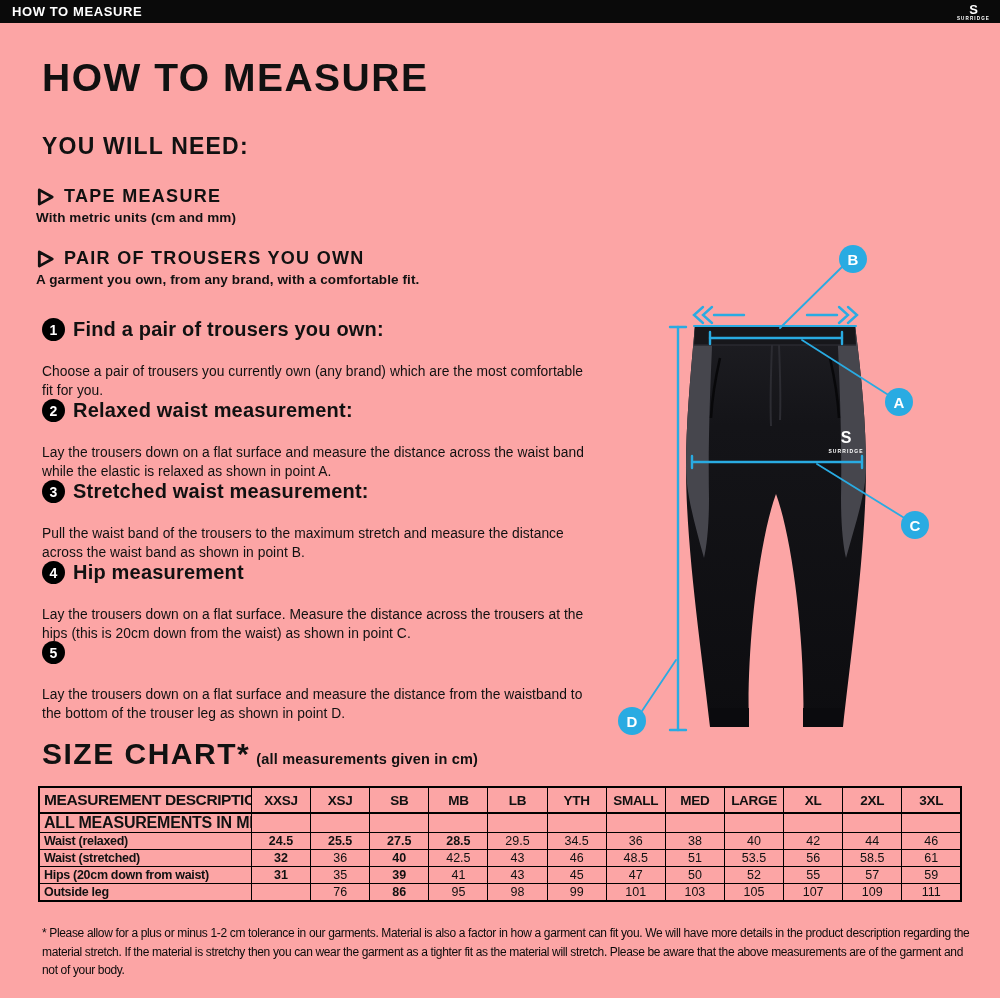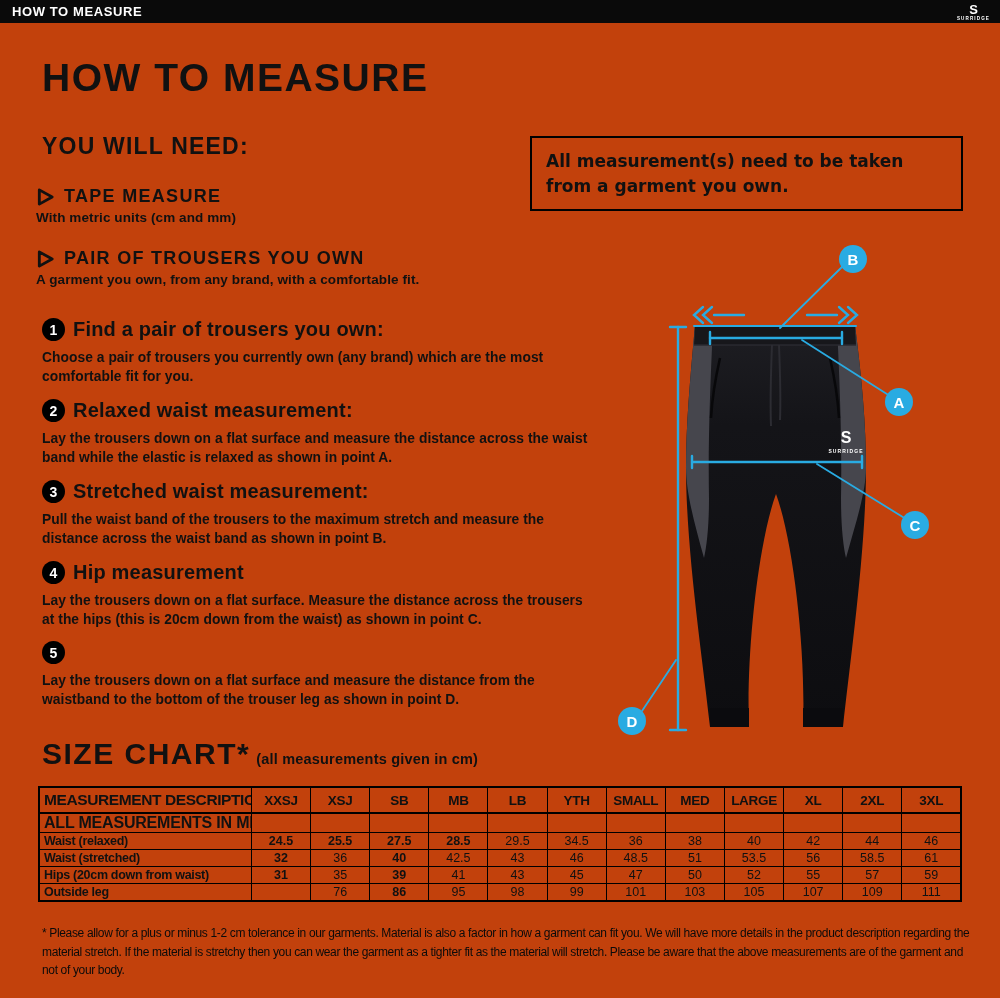--- a/index.html
+++ b/index.html
@@ -1,18 +1,18 @@
 <!DOCTYPE html>
 <html><head>
 <meta charset="utf-8">
 <style>
   * { margin:0; padding:0; box-sizing:border-box; }
   html,body { background:#fff; }
   .page {
-    position:relative; width:1000px; height:998px; background:#c2410c;
+    position:relative; width:1000px; height:998px; background:#fca5a5;
     font-family:"Liberation Sans", sans-serif; color:#111; overflow:hidden;
   }
   
   .topbar {
     position:absolute; left:0; top:0; width:1000px; height:23px;
     background:#0a0a0a; color:#fff; display:flex; align-items:center;
     padding:0 10px 0 12px;
   }
   .topbar-title { font-size:13px; font-weight:700; letter-spacing:.6px; }
   .topbar-logo { margin-left:auto; display:flex; flex-direction:column; align-items:center; line-height:1; padding-top:1px;}
@@ -38,21 +38,21 @@
   }
   
   .step { position:absolute; left:42px; width:560px; }
   .step-head { display:flex; align-items:center; gap:8px; }
   .step-num {
     width:23px; height:23px; border-radius:50%; background:#000; color:#fff;
     display:inline-flex; align-items:center; justify-content:center;
     font-size:14px; font-weight:700; flex:0 0 auto;
   }
   .step-title { font-size:20px; font-weight:700; letter-spacing:.2px; }
-  .step-body { font-size:13.8px; font-weight:700; line-height:1.4; margin-top:7px; width:552px; letter-spacing:.05px;}
+  .step-body { font-size:13.8px; font-weight:400; line-height:1.4; margin-top:21px; width:552px; letter-spacing:.05px;}
   
   .diagram { position:absolute; left:610px; top:240px; width:360px; height:525px; }
   
   .sc-head { position:absolute; left:42px; top:737px; }
   .sc-title { font-size:30px; font-weight:800; letter-spacing:1.5px; }
   .sc-sub { font-size:14.5px; font-weight:700; margin-left:6px; letter-spacing:.2px;}
   table.sizes {
     position:absolute; left:38px; top:786px; width:924px;
     border-collapse:collapse; table-layout:fixed; border:2px solid #000;
   }
@@ -102,21 +102,20 @@
   <div class="need" style="top:248px;">
     <div class="need-row">
       <svg class="tri" viewBox="0 0 20 20">
         <path d="M3.5 2.5 L17 10 L3.5 17.5 Z" fill="none" stroke="#111" stroke-width="3" stroke-linejoin="round"></path>
       </svg>
       <span class="need-title">PAIR OF TROUSERS YOU OWN</span>
     </div>
     <div class="need-sub">A garment you own, from any brand, with a comfortable fit.</div>
   </div>
 
-  <div class="note-box">All measurement(s) need to be taken from a garment you own.</div>
 
   <div class="step" style="top:318px;">
     <div class="step-head">
       <span class="step-num">1</span>
       <span class="step-title">Find a pair of trousers you own:</span>
     </div>
     <div class="step-body">Choose a pair of trousers you currently own (any brand) which are the most comfortable fit for you.</div>
   </div>
 
   <div class="step" style="top:399px;">

